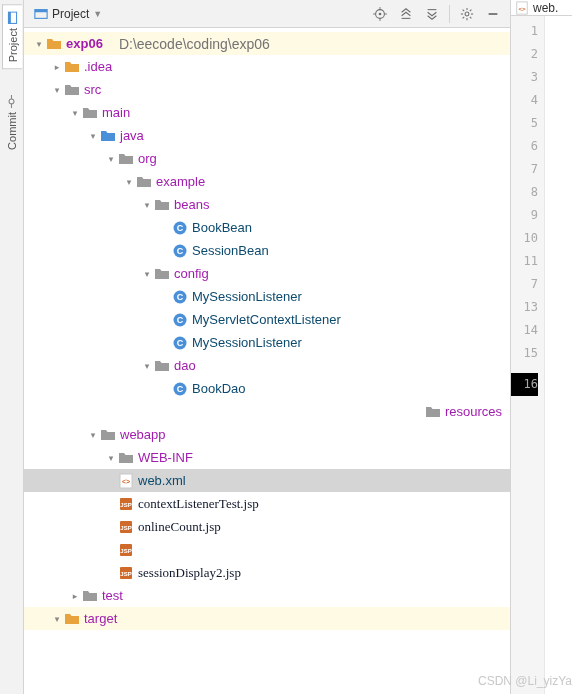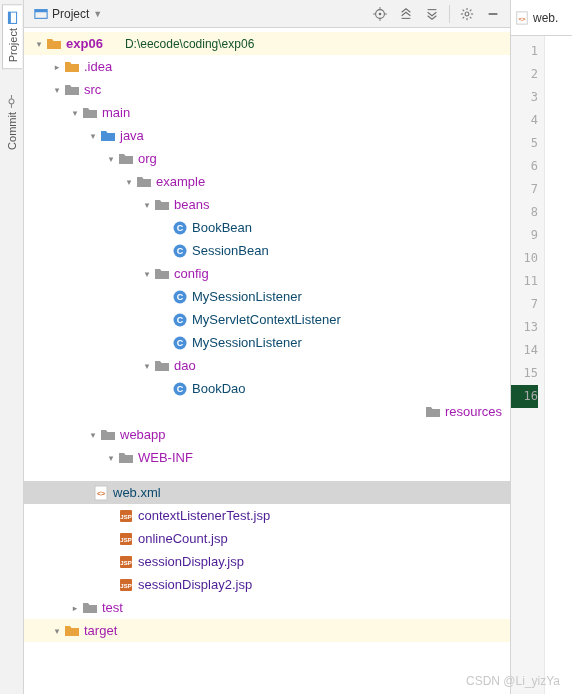--- a/index.html
+++ b/index.html
@@ -24,31 +24,31 @@
 .tree { flex: 1; overflow: auto; padding: 4px 0; font-size: 13px; user-select: none; }
 .row { display: flex; align-items: center; height: 23px; padding-right: 8px; white-space: nowrap; cursor: pointer; }
 .row.selected { background: #d5d5d5; }
 .row.hilite { background: #fffae3; }
 .arrow { width: 14px; display: flex; justify-content: center; color: #888; font-size: 9px; }
 .arrow.placeholder { visibility: hidden; }
 .node-icon { width: 16px; height: 16px; margin-right: 4px; flex-shrink: 0; }
 .node-label { color: #a21caf; }
 .node-label.bold { font-weight: 600; }
 .node-label.green { color: #0c4a6e; }
-.node-label.brown { color: #4c1d95; }
-.node-path { color: #14532d; font-size: 12px; margin-left: 22px; }
+.node-label.brown { color: #0f172a; font-family: Liberation Serif, serif; }
+.node-path { color: #737373; font-size: 14px; margin-left: 16px; }
 
 .editor-col { width: 62px; border-left: 1px solid #d4d4d4; background: #fff; display: flex; flex-direction: column; }
-.editor-tab { height: 36px; border-bottom: 1px solid #d4d4d4; display: flex; align-items: center; padding: 0 4px; background: #fff; font-size: 12px; color: #333; gap: 4px; overflow: hidden; }
+.editor-tab { height: 16px; border-bottom: 1px solid #d4d4d4; display: flex; align-items: center; padding: 0 4px; background: #fff; font-size: 12px; color: #333; gap: 4px; overflow: hidden; }
 .editor-tab svg { width: 14px; height: 14px; flex-shrink: 0; }
 .gutter { flex: 1; background: #f5f5f5; border-right: 1px solid #e8e8e8; width: 34px; padding: 4px 6px 4px 0; }
 .ln { text-align: right; font-size: 12px; color: #aaa; font-family: Consolas, monospace; height: 23px; line-height: 23px; }
-.ln.hilite { background: #14532d; }
-
-.watermark { position: absolute; right: 12px; bottom: 6px; font-size: 12px; color: #c8c8c8; pointer-events: none; }
+.ln.hilite { background: #000000; margin-top: 8px; }
+
+.watermark { position: absolute; right: 0; bottom: 6px; font-size: 12px; color: #c8c8c8; pointer-events: none; }
 </style>
 </head>
 <body>
 
 <div class="side-tabs">
   <div class="side-tab active">
     <span>Project</span>
     <svg class="side-tab-icon" viewBox="0 0 16 16">
         <rect x="1" y="3" width="14" height="10" fill="none" stroke="#4a90d9" stroke-width="1.3"></rect>
         <rect x="1" y="3" width="14" height="3" fill="#4a90d9"></rect>
@@ -255,21 +255,21 @@
         </svg>
         <span class="node-label">webapp</span>
       </div>
       <div class="row" style="padding-left: 80px;">
         <span class="arrow">▾</span>
         <svg viewBox="0 0 16 16" class="node-icon">
           <path d="M1 3 h5 l1.5 2 H15 v8 H1 z" fill="#9b9b9b"></path>
         </svg>
         <span class="node-label">WEB-INF</span>
       </div>
-      <div class="row selected" style="padding-left: 55px; margin-top: 12px;">
+      <div class="row selected" style="padding-left: 80px;">
         <span class="arrow placeholder">▸</span>
         <svg viewBox="0 0 16 16" class="node-icon">
           <rect x="2" y="1" width="12" height="14" fill="#fff" stroke="#c8c8c8"></rect>
           <text x="8" y="11" font-size="7" text-anchor="middle" fill="#d06a2b" font-weight="bold">&lt;&gt;</text>
         </svg>
         <span class="node-label green">web.xml</span>
       </div>
       <div class="row" style="padding-left: 80px;">
         <span class="arrow placeholder">▸</span>
         <svg viewBox="0 0 16 16" class="node-icon">
@@ -285,21 +285,20 @@
           <text x="8" y="11" font-size="6" text-anchor="middle" fill="#fff" font-weight="bold">JSP</text>
         </svg>
         <span class="node-label brown">onlineCount.jsp</span>
       </div>
       <div class="row" style="padding-left: 80px;">
         <span class="arrow placeholder">▸</span>
         <svg viewBox="0 0 16 16" class="node-icon">
           <rect x="2" y="2" width="12" height="12" rx="1" fill="#d06a2b"></rect>
           <text x="8" y="11" font-size="6" text-anchor="middle" fill="#fff" font-weight="bold">JSP</text>
         </svg>
-        <span class="node-label brown">sessionDisplay.jsp</span>
       </div>
       <div class="row" style="padding-left: 80px;">
         <span class="arrow placeholder">▸</span>
         <svg viewBox="0 0 16 16" class="node-icon">
           <rect x="2" y="2" width="12" height="12" rx="1" fill="#d06a2b"></rect>
           <text x="8" y="11" font-size="6" text-anchor="middle" fill="#fff" font-weight="bold">JSP</text>
         </svg>
         <span class="node-label brown">sessionDisplay2.jsp</span>
       </div>
       <div class="row" style="padding-left: 44px;">

